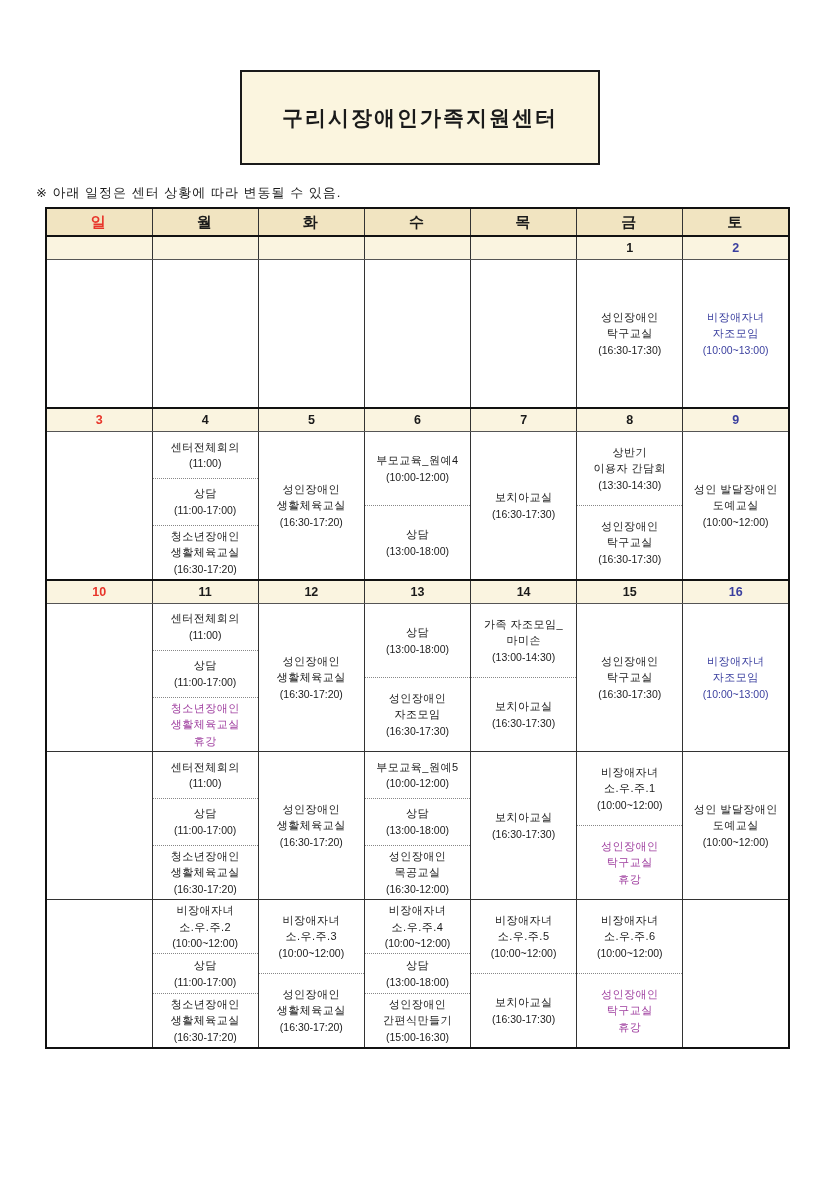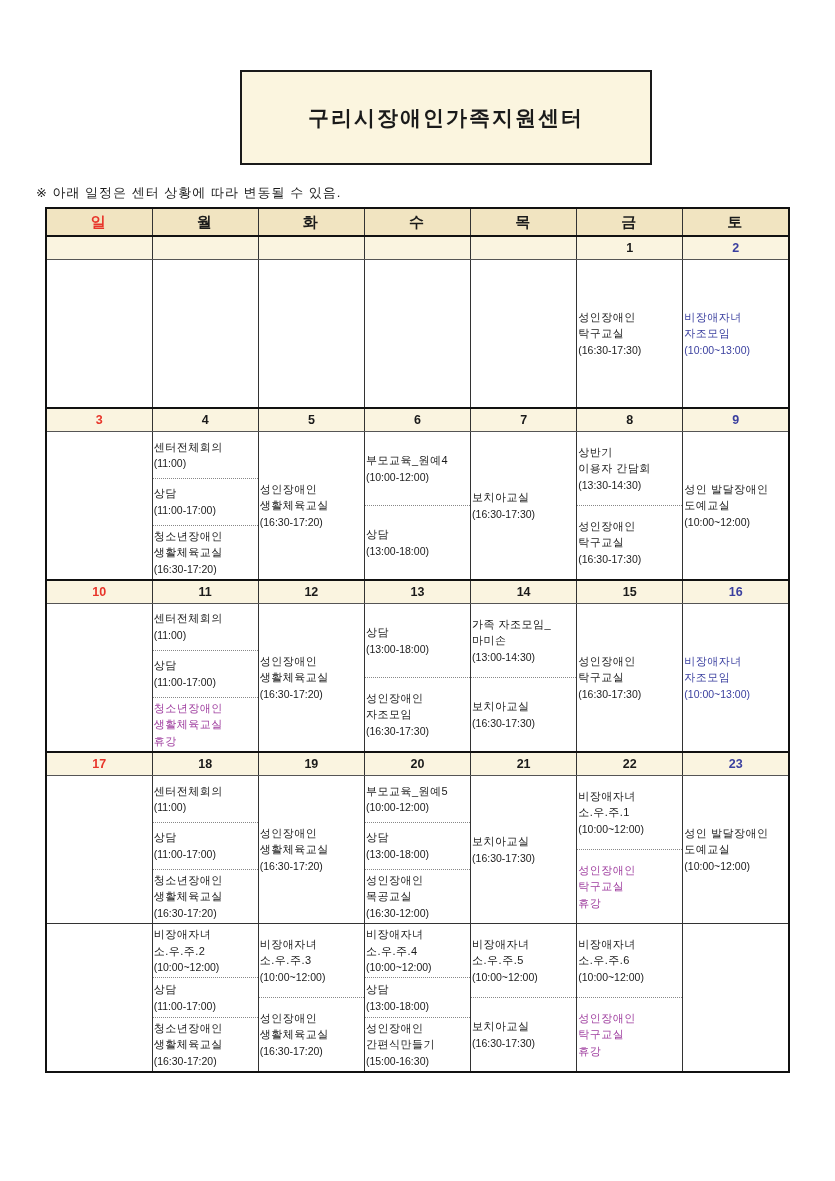--- a/index.html
+++ b/index.html
@@ -2,21 +2,21 @@
 <html><head>
 <meta charset="utf-8">
 <style>
   html,body{margin:0;padding:0;}
   body{
     width:835px;height:1181px;background:#ffffff;position:relative;
     font-family:"Liberation Sans","DejaVu Sans",sans-serif;color:#1a1a1a;
     overflow:hidden;
   }
   .title-box{
-    position:absolute;left:240px;top:70px;width:412px;height:95px;
+    position:absolute;left:240px;top:70px;width:360px;height:95px;
     background:#fbf5df;border:2px solid #1a1a1a;box-sizing:border-box;
     display:flex;flex-direction:column;justify-content:center;align-items:center;gap:7px;
   }
   .title-line1{font-size:21px;font-weight:bold;letter-spacing:2px;}
   .title-line2{font-size:34px;font-weight:bold;letter-spacing:7px;}
   .note{position:absolute;left:36px;top:184px;font-size:13px;letter-spacing:1px;}
   table.calendar{
     position:absolute;left:45px;top:207px;width:745px;
     border-collapse:collapse;table-layout:fixed;
     border:2px solid #111;
@@ -28,21 +28,21 @@
   td.date-cell{
     background:#faf4e0;border-left:1.5px solid #333;border-right:1.5px solid #333;
     border-top:2px solid #111;border-bottom:1px solid #555;
     font-weight:bold;font-size:12.5px;text-align:center;height:20px;padding:1px 0;
   }
   td.day-cell{
     border:1.5px solid #333;background:#fff;padding:0;vertical-align:top;
   }
   .cell-inner{display:flex;flex-direction:column;height:147px;}
   .event{
-    flex:1;display:flex;flex-direction:column;justify-content:center;align-items:flex-start;
+    flex:1;display:flex;flex-direction:column;justify-content:center;align-items:center;
     padding:2px 1px;text-align:center;
   }
   .event + .event{border-top:1px dotted #888;}
   .ev-line{font-size:11px;line-height:1.5;letter-spacing:0.5px;}
   .ev-time{font-size:10.5px;line-height:1.55;}
   .c-red{color:#e8352a;}
   .c-blue{color:#3a3f9f;}
   .c-purple{color:#a040a0;}
 </style>
 </head>
@@ -272,29 +272,20 @@
           <div class="cell-inner">
             <div class="event c-blue">
               <div class="ev-line">비장애자녀</div>
               <div class="ev-line">자조모임</div>
               <div class="ev-time">(10:00~13:00)</div>
             </div>
           </div>
         </td>
       </tr>
       <tr>
-        <td class="date-cell c-red">17</td>
-        <td class="date-cell">18</td>
-        <td class="date-cell">19</td>
-        <td class="date-cell">20</td>
-        <td class="date-cell">21</td>
-        <td class="date-cell">22</td>
-        <td class="date-cell c-blue">23</td>
-      </tr>
-      <tr>
         <td class="day-cell">
           <div class="cell-inner"></div>
         </td>
         <td class="day-cell">
           <div class="cell-inner">
             <div class="event">
               <div class="ev-line">센터전체회의</div>
               <div class="ev-time">(11:00)</div>
             </div>
             <div class="event">

